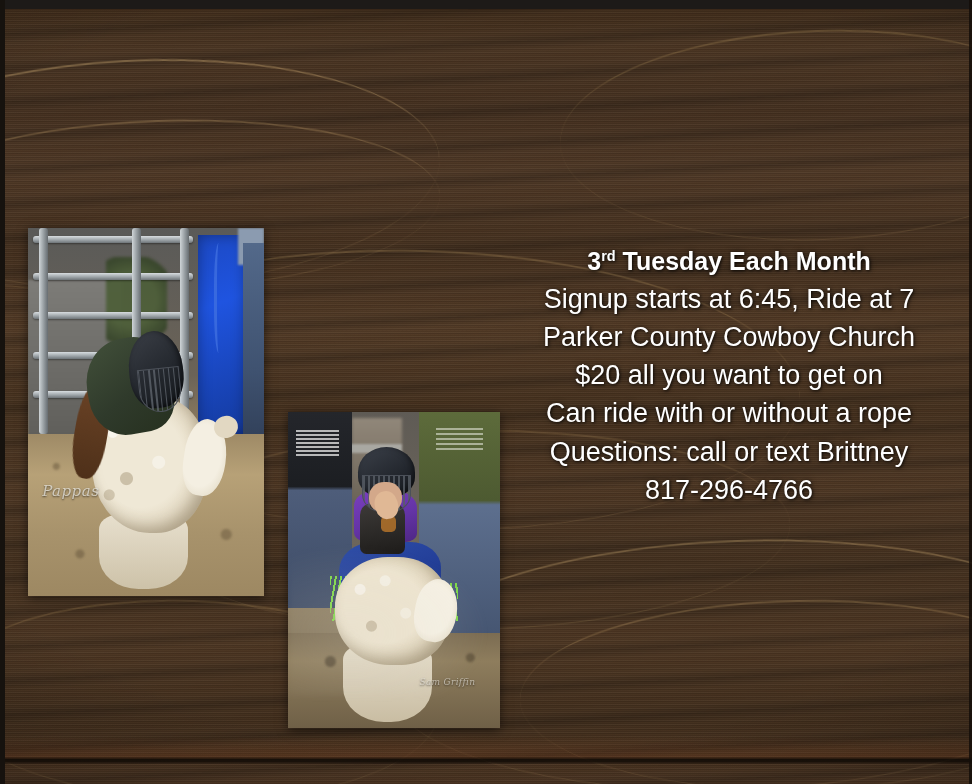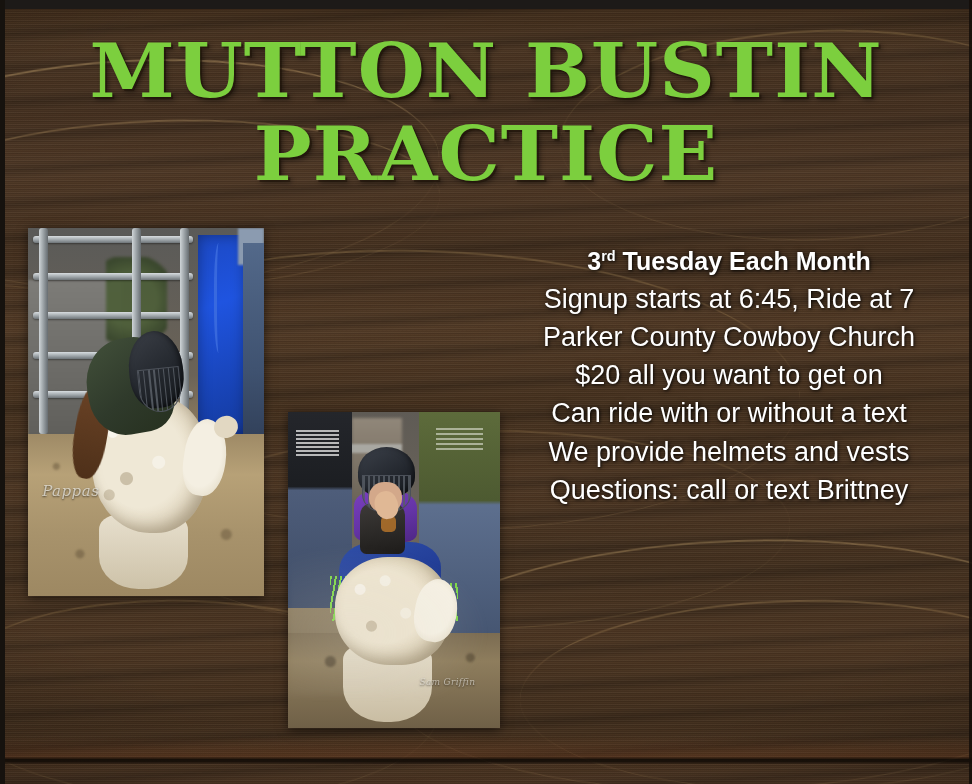--- a/index.html
+++ b/index.html
@@ -324,24 +324,20 @@
   <div class="grain-fig gf7"></div>
   <div class="grain-fig gf8"></div>
   <div class="grain-fig gf6"></div>
   <div class="grain-fig gf4"></div>
   <div class="grain-fig gf5"></div>
 
   <div class="plank-warm"></div>
   <div class="plank-seam"></div>
   <div class="vignette"></div>
 
-  <div class="title">
-    <div class="title-line l1">MUTTON BUSTIN</div>
-    <div class="title-line l2">PRACTICE</div>
-  </div>
 
   <div class="photo photo-1">
     <div class="ph-layer p1-bg"></div>
     <div class="ph-layer p1-wall"></div>
     <div class="ph-layer p1-greenery"></div>
     <div class="ph-layer p1-gate">
       <div class="p1-rail" style="top:4%"></div>
       <div class="p1-rail" style="top:22%"></div>
       <div class="p1-rail" style="top:41%"></div>
       <div class="p1-rail" style="top:60%"></div>
@@ -402,24 +398,24 @@
       <span>3</span><sup>rd</sup><span> Tuesday Each Month</span>
     </div>
 
     <div class="info-line">Signup starts at 6:45, Ride at 7</div>
 
     <div class="info-line">Parker County Cowboy Church</div>
 
 
     <div class="info-line">$20 all you want to get on</div>
 
-    <div class="info-line">Can ride with or without a text</div>
-
-    <div class="info-line">We provide helmets and vests</div>
+    <div class="info-line">Can ride with or without a rope</div>
+
 
     <div class="info-line">Questions: call or text Brittney</div>
 
+    <div class="info-line">817-296-4766</div>
   </div>
 
   <div class="edge-top"></div>
   <div class="edge-left"></div>
   <div class="edge-right"></div>
 </div>
 
 </body></html>

